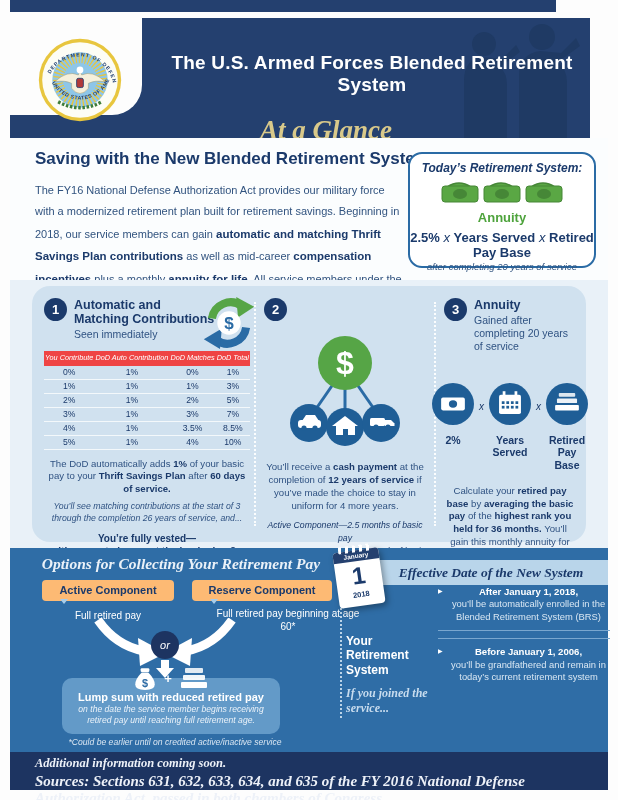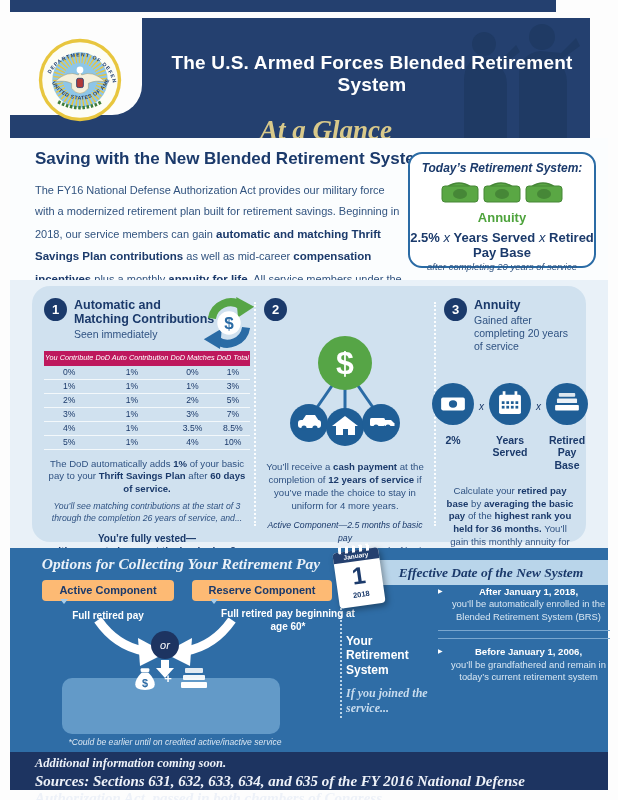--- a/index.html
+++ b/index.html
@@ -40,21 +40,21 @@
   .col2 { left:232px; width:162px; }
   .col3 { left:412px; width:132px; }
   .col-head { display:flex; gap:7px; align-items:flex-start; }
   .num-circle { flex:0 0 auto; width:23px; height:23px; border-radius:50%; background:#1b3a6b; color:#fff;
                 font-weight:bold; font-size:13px; text-align:center; line-height:23px; }
   .col-title { font-size:12.5px; font-weight:bold; color:#1b3a6b; line-height:1.12; }
   .col-sub { font-size:10.5px; color:#2f5282; line-height:1.25; margin-top:2px; }
   .recycle { position:absolute; left:158px; top:-2px; }
 
   table.tsp { width:206px; border-collapse:collapse; margin-top:10px; }
-  table.tsp th { background:#be185d; color:#ffffff; font-style:italic; font-weight:normal;
+  table.tsp th { background:#ef4444; color:#ffffff; font-style:italic; font-weight:normal;
                  font-size:7.3px; padding:3px 1px; line-height:1.15; }
   table.tsp td { font-size:8.6px; color:#1b3a6b; text-align:center; padding:1.5px 0;
                  border-bottom:1px solid rgba(255,255,255,.75); }
   .note1 { font-size:9.6px; color:#2f5282; text-align:center; margin-top:8px; line-height:1.35; }
   .note1 b, .note2 b, .note3 { color:#1b3a6b; }
   .note2 { font-size:8.7px; font-style:italic; color:#2f5282; text-align:center; margin-top:5px; line-height:1.35; }
   .note3 { font-size:10px; font-weight:bold; text-align:center; margin-top:7px; line-height:1.3; }
   .cont-icon { text-align:center; margin-top:12px; }
   .detail-italic { font-size:8.7px; font-style:italic; color:#1b3a6b; text-align:center; line-height:1.5; margin-top:6px; }
   .formula-row { display:flex; justify-content:center; align-items:flex-start; gap:5px; margin-top:30px; }
@@ -67,21 +67,21 @@
   .band { position:absolute; left:10px; top:548px; width:598px; height:204px; background:#2f6da6; }
   .band-div { position:absolute; left:330px; top:12px; height:158px; border-left:2px dotted #bcd4e8; }
   .options-title { position:absolute; left:16px; top:7px; width:310px; text-align:center; color:#eaf1f8;
                    font-family:"Liberation Serif", serif; font-style:italic; font-weight:bold; font-size:15.5px; }
   .comp-box { position:absolute; top:32px; height:21px; background:#fdba74; border-radius:4px;
               color:#1b3a6b; font-weight:bold; font-size:11px; text-align:center; line-height:21px; }
   .comp-box::after { content:""; position:absolute; left:18px; bottom:-7px;
                      border:4px solid transparent; border-top:5px solid #a9cde9; }
   .box-active { left:32px; width:132px; }
   .box-reserve { left:182px; width:140px; }
-  .comp-desc { position:absolute; color:#ffffff; font-weight:bold; font-size:10px; text-align:center; line-height:1.25; }
+  .comp-desc { position:absolute; color:#ffffff; font-weight:normal; font-size:10px; text-align:center; line-height:1.25; }
   .desc-active { left:30px; top:62px; width:136px; }
   .desc-reserve { left:180px; top:60px; width:144px;margin-left:26px; }
   .arrows { position:absolute; left:30px; top:70px; }
   .or-circle { position:absolute; left:141px; top:83px; width:28px; height:28px; border-radius:50%;
                background:#1d3461; color:#fff; font-style:italic; font-weight:normal; font-size:11px;
                text-align:center; line-height:28px; }
   .down-arrow { position:absolute; left:146px; top:112px; }
   .lump-box { position:absolute; left:52px; top:130px; width:218px; height:56px; background:#639ac8;
               border-radius:10px; text-align:center; padding-top:3px; }
   .lump-icons { display:flex; justify-content:center; align-items:center; gap:7px; height:22px; margin-top:-14px; }
@@ -387,20 +387,22 @@
           <path d="M8 7 Q2 13 2 18 Q2 23 11 23 Q20 23 20 18 Q20 13 14 7 Z" fill="#ffffff"></path>
           <text x="11" y="20" text-anchor="middle" font-size="10" font-weight="bold" fill="#2f6da6">$</text>
         </svg>
         <span class="lump-plus">+</span>
         <svg width="30" height="24" viewBox="0 0 30 24">
           <rect x="2" y="16" width="26" height="6" rx="1" fill="#ffffff"></rect>
           <rect x="4" y="9" width="22" height="5" rx="1" fill="#ffffff" opacity="0.93"></rect>
           <rect x="6" y="2" width="18" height="5" rx="1" fill="#ffffff" opacity="0.86"></rect>
         </svg>
       </div>
+      <div class="lump-title">Lump sum with reduced retired pay</div>
+      <div class="lump-desc">on the date the service member begins receiving retired pay until reaching full retirement age.</div>
     </div>
     <div class="opt-footnote">*Could be earlier until on credited active/inactive service</div>
 
     <div class="edate-banner">Effective Date of the New System</div>
     <div class="calendar">
       <div class="cal-rings"></div>
       <div class="cal-month">January</div>
       <div class="cal-day">1</div>
       <div class="cal-year">2018</div>
     </div>

